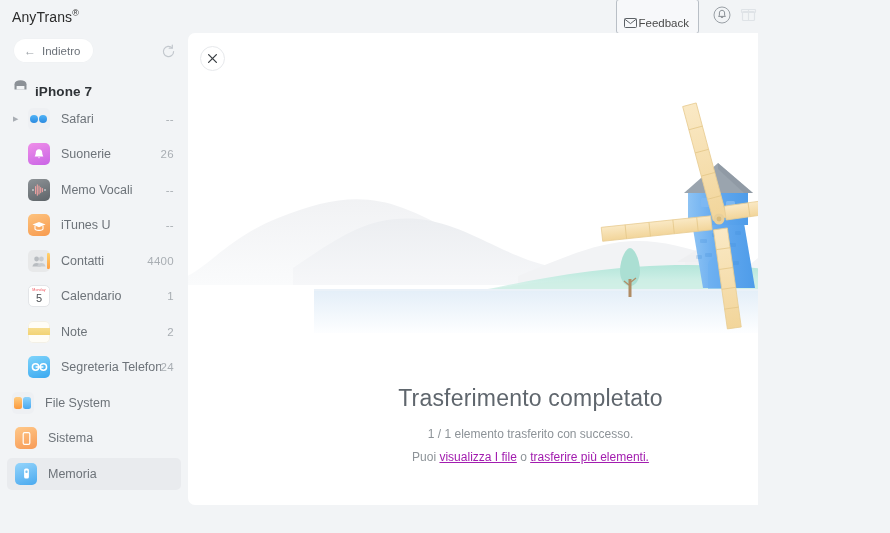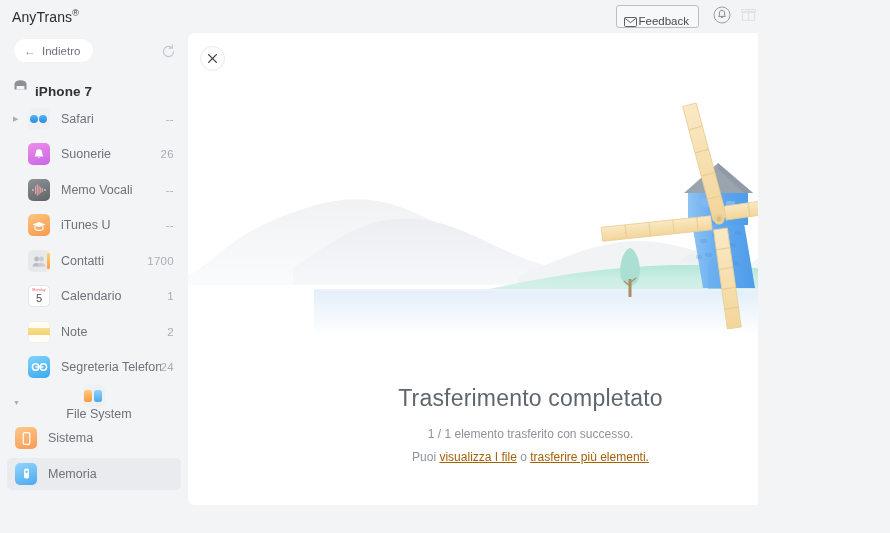--- a/index.html
+++ b/index.html
@@ -23,22 +23,22 @@
     background: #f2f4f6;
   }
   .brand {
     position: absolute; left: 12px; top: 8px;
     font-size: 14px; color: #2b2b2b; letter-spacing: .1px;
   }
   .brand .reg { font-size: 9px; vertical-align: super; }
 
   .winctrl { position: absolute; right: 8px; top: 0; height: 33px; display: flex; align-items: center; gap: 0; }
   .feedback-btn {
-    display: flex; align-items: flex-end; gap: 1px;
-    height: 21px; padding: 0 9px 0 7px;
+    display: flex; align-items: center; gap: 1px;
+    height: 21px; padding: 12px 9px 0 7px;
     border: 1px solid #b9bfc6; border-radius: 3px;
     background: #f7f8fa; font-size: 11.5px; color: #4a4a4a;
     margin-right: 10px;
   }
   .envelope { width: 13px; height: 10px; position: relative; }
   .envelope svg { display: block; }
   .icon-btn {
     width: 26px; height: 26px; display: flex; align-items: center; justify-content: center;
   }
   .sep { width: 1px; height: 13px; background: #c9ced4; margin: 0 7px; }
@@ -101,21 +101,21 @@
   }
   .sblabel {
     position: relative; z-index: 2;
     font-size: 12.5px; color: #6d7379; flex: 1 1 auto;
     white-space: nowrap; overflow: hidden;
   }
   .sbcount {
     position: relative; z-index: 2;
     font-size: 11.5px; color: #a9aeb3; letter-spacing: .3px;
   }
-  .sbitem.group { padding-left: 24px; flex-direction: column; }
+  .sbitem.group { padding-left: 12px; }
   .sbitem.child { padding-left: 15px; }
 
   
   .ic-safari { background: #eef0f3; }
   .ic-safari .d1, .ic-safari .d2 {
     position: absolute; width: 8px; height: 8px; border-radius: 50%;
     background: linear-gradient(180deg,#4fb3f7,#2b8ae0);
   }
   .ic-safari .d1 { left: 2px; top: 7px; }
   .ic-safari .d2 { left: 11px; top: 7px; }
@@ -161,21 +161,21 @@
     position: absolute; left: 0; top: 0; width: 685px; height: 295px;
   }
   .illus svg { display: block; }
 
   .texts {
     position: absolute; left: 0; top: 352px; width: 685px; text-align: center;
   }
   .headline { font-size: 23px; color: #5f666d; font-weight: 400; letter-spacing: .2px; }
   .subline { font-size: 12px; color: #8d9398; margin-top: 15px; }
   .thirdline { font-size: 12px; color: #8d9398; margin-top: 9px; }
-  .lnk { color: #a16207; text-decoration: underline; }
+  .lnk { color: #a21caf; text-decoration: underline; }
   .bottombar {
     position: absolute; left: 0; bottom: 0; width: 890px; height: 28px;
     background: #f2f4f6;
   }
 </style>
 </head>
 <body>
 
 <div id="app">
 
@@ -343,21 +343,21 @@
               <svg width="16" height="14" viewBox="0 0 16 14">
                 <circle cx="5.6" cy="5" r="2.4" fill="#b8bcc0"></circle>
                 <circle cx="10.4" cy="5" r="2.4" fill="#c9ccd0"></circle>
                 <path d="M1.4 12.4c.5-2.2 2.2-3.4 4.2-3.4s3.7 1.2 4.2 3.4z" fill="#b8bcc0"></path>
                 <path d="M6.2 12.4c.5-2.2 2.2-3.4 4.2-3.4s3.7 1.2 4.2 3.4z" fill="#c9ccd0"></path>
               </svg>
             </span>
           <span class="tab"></span>
         </span>
         <span class="sblabel">Contatti</span>
-        <span class="sbcount">1700</span>
+        <span class="sbcount">4400</span>
       </div>
 
       <div class="sbitem">
         <span class="app-icon ic-calendario">
           <span class="hd">Monday</span>
           <span class="dy">5</span>
         </span>
         <span class="sblabel">Calendario</span>
         <span class="sbcount">1</span>
       </div>

